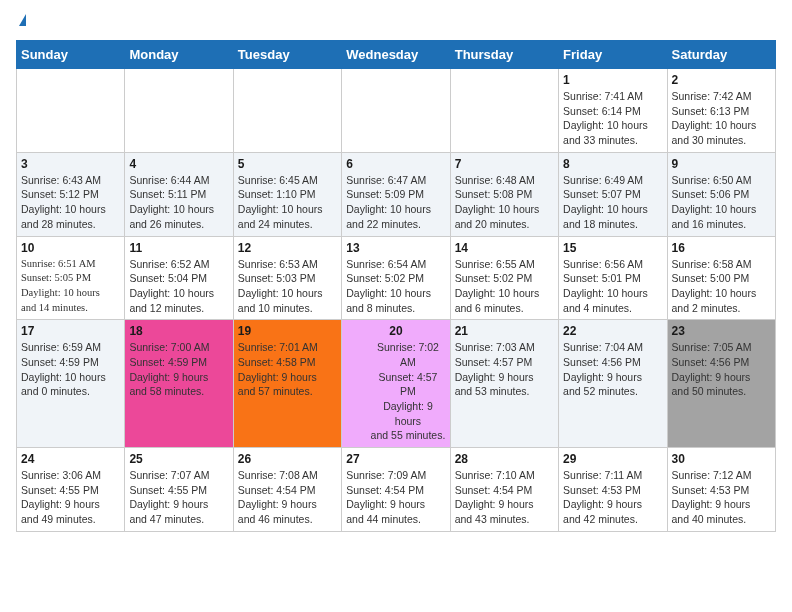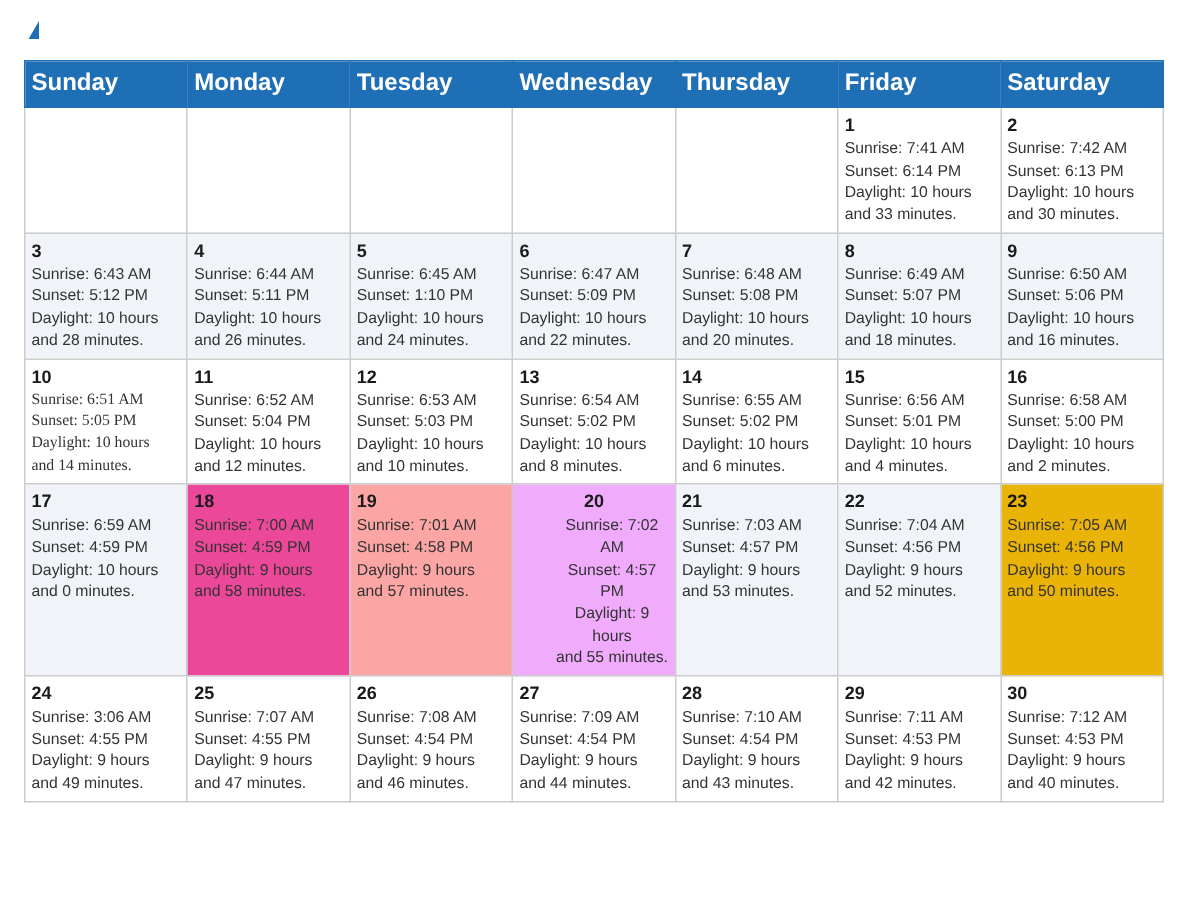--- a/index.html
+++ b/index.html
@@ -36,21 +36,21 @@
     .calendar {
       width: 100%;
       border-collapse: collapse;
       font-size: 11px;
     }
     .calendar th {
       background-color: #1e6fb5;
       color: #fff;
       padding: 6px 4px;
       text-align: left;
-      font-size: 16px;
+      font-size: 13px;
       font-weight: bold;
       border: 1px solid #1e6fb5;
     }
     .calendar td {
       border: 1px solid #ccc;
       padding: 4px 4px;
       vertical-align: top;
       width: 108px;
       height: 80px;
       background: #fff;
@@ -237,21 +237,21 @@
 Daylight: 10 hours
 and 0 minutes.</div>
         </td>
         <td style="background-color: #ec4899;">
           <span class="day-number">18</span>
           <div class="day-info" style="white-space: pre-line;">Sunrise: 7:00 AM
 Sunset: 4:59 PM
 Daylight: 9 hours
 and 58 minutes.</div>
         </td>
-        <td style="background-color: #fca5a5;">
+        <td style="background-color: #f97316;">
           <span class="day-number">19</span>
           <div class="day-info" style="white-space: pre-line;">Sunrise: 7:01 AM
 Sunset: 4:58 PM
 Daylight: 9 hours
 and 57 minutes.</div>
         </td>
         <td style="background-color: #f0abfc; text-align: center;">
           <span class="day-number">20</span>
           <div class="day-info" style="white-space: pre-line; margin-left: 24px;">Sunrise: 7:02 AM
 Sunset: 4:57 PM
@@ -265,21 +265,21 @@
 Daylight: 9 hours
 and 53 minutes.</div>
         </td>
         <td style="background-color: rgb(240, 244, 248);">
           <span class="day-number">22</span>
           <div class="day-info" style="white-space: pre-line;">Sunrise: 7:04 AM
 Sunset: 4:56 PM
 Daylight: 9 hours
 and 52 minutes.</div>
         </td>
-        <td style="background-color: #eab308;">
+        <td style="background-color: #a3a3a3;">
           <span class="day-number">23</span>
           <div class="day-info" style="white-space: pre-line;">Sunrise: 7:05 AM
 Sunset: 4:56 PM
 Daylight: 9 hours
 and 50 minutes.</div>
         </td>
       </tr>
       <tr>
         <td>
           <span class="day-number">24</span>

